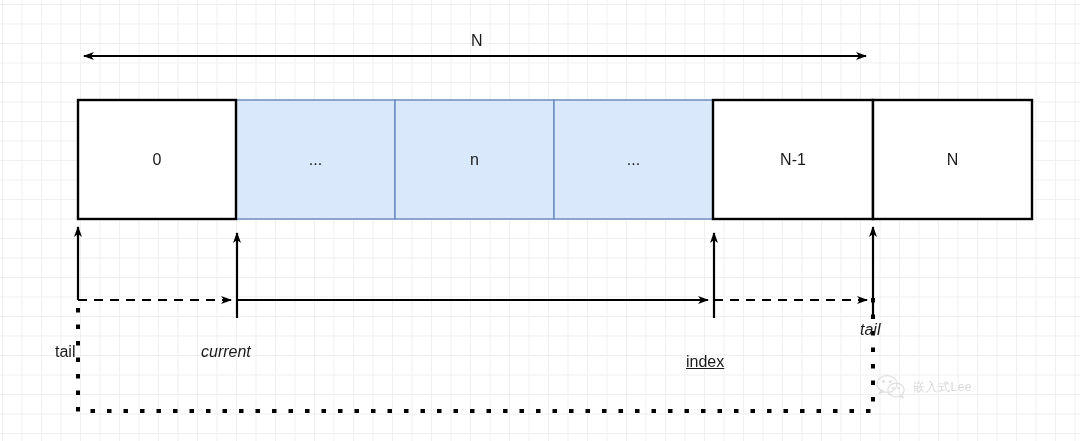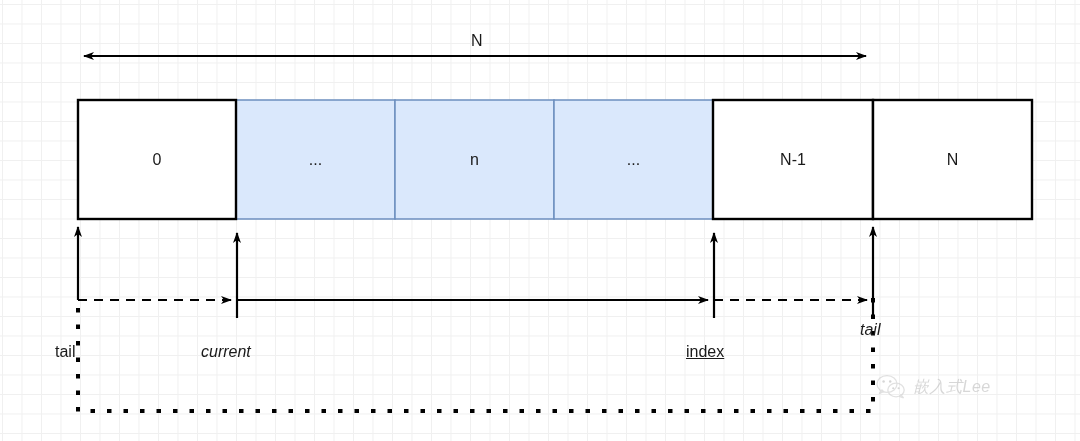--- a/index.html
+++ b/index.html
@@ -58,25 +58,24 @@
     position: absolute;
     left: 876px;
     top: 374px;
     display: flex;
     align-items: center;
     gap: 7px;
     opacity: 0.55;
   }
   #watermark .wm-text {
     font-family: "Liberation Sans", sans-serif;
-    font-size: 16px;
+    font-size: 12px;
     color: #b8b8b8;
     letter-spacing: 0.5px;
     white-space: nowrap;
-    font-style: italic;
   }
 </style>
 </head>
 <body>
 
 <div id="canvas">
 
   <svg id="svglayer" viewBox="0 0 1080 441" xmlns="http://www.w3.org/2000/svg">
     <defs>
       <marker id="arrEnd" markerWidth="12" markerHeight="12" refX="10" refY="4" orient="auto" markerUnits="userSpaceOnUse">
@@ -130,21 +129,21 @@
 
   <div class="celltext" style="left:78px; top:152px; width:158px;">0</div>
   <div class="celltext" style="left:236px; top:152px; width:159px;">...</div>
   <div class="celltext" style="left:395px; top:152px; width:159px;">n</div>
   <div class="celltext" style="left:554px; top:152px; width:159px;">...</div>
   <div class="celltext" style="left:713px; top:152px; width:160px;">N-1</div>
   <div class="celltext" style="left:873px; top:152px; width:159px;">N</div>
 
   <div class="ptrlabel" style="left:55px; top:344px;">tail</div>
   <div class="ptrlabel" style="left:201px; top:344px;font-style:italic;">current</div>
-  <div class="ptrlabel" style="left:686px; top:344px;text-decoration:underline;">index</div>
+  <div class="ptrlabel" style="left:686px; top:354px;text-decoration:underline;">index</div>
   <div class="ptrlabel" style="left:860px; top:322px;font-style:italic;">tail</div>
 
   <div id="watermark">
     <svg width="30" height="26" viewBox="0 0 30 26">
       <ellipse cx="11" cy="10" rx="10" ry="8.4" fill="none" stroke="#c9c9c9" stroke-width="1.3"></ellipse>
       <path d="M6,16 L3.2,19.6 L7.6,17.6 Z" fill="none" stroke="#c9c9c9" stroke-width="1.3"></path>
       <circle cx="7.6" cy="7.4" r="1.25" fill="#b5b5b5"></circle>
       <circle cx="14.2" cy="7.4" r="1.25" fill="#b5b5b5"></circle>
       <ellipse cx="20" cy="16" rx="8.2" ry="6.8" fill="none" stroke="#c9c9c9" stroke-width="1.3"></ellipse>
       <path d="M25,21 L27.6,24 L24,22.6 Z" fill="none" stroke="#c9c9c9" stroke-width="1.3"></path>

